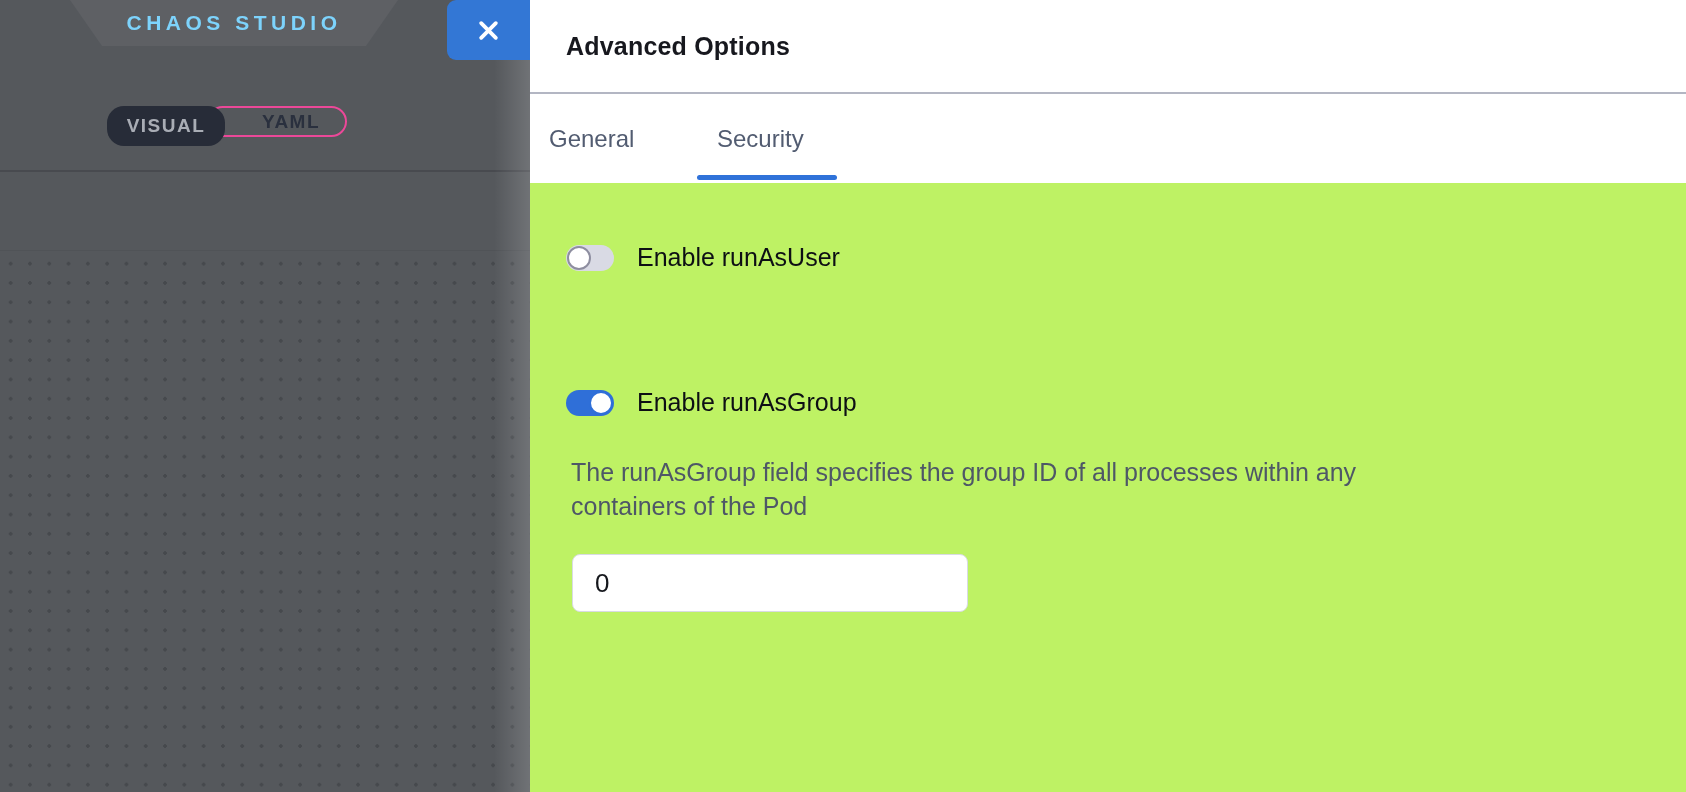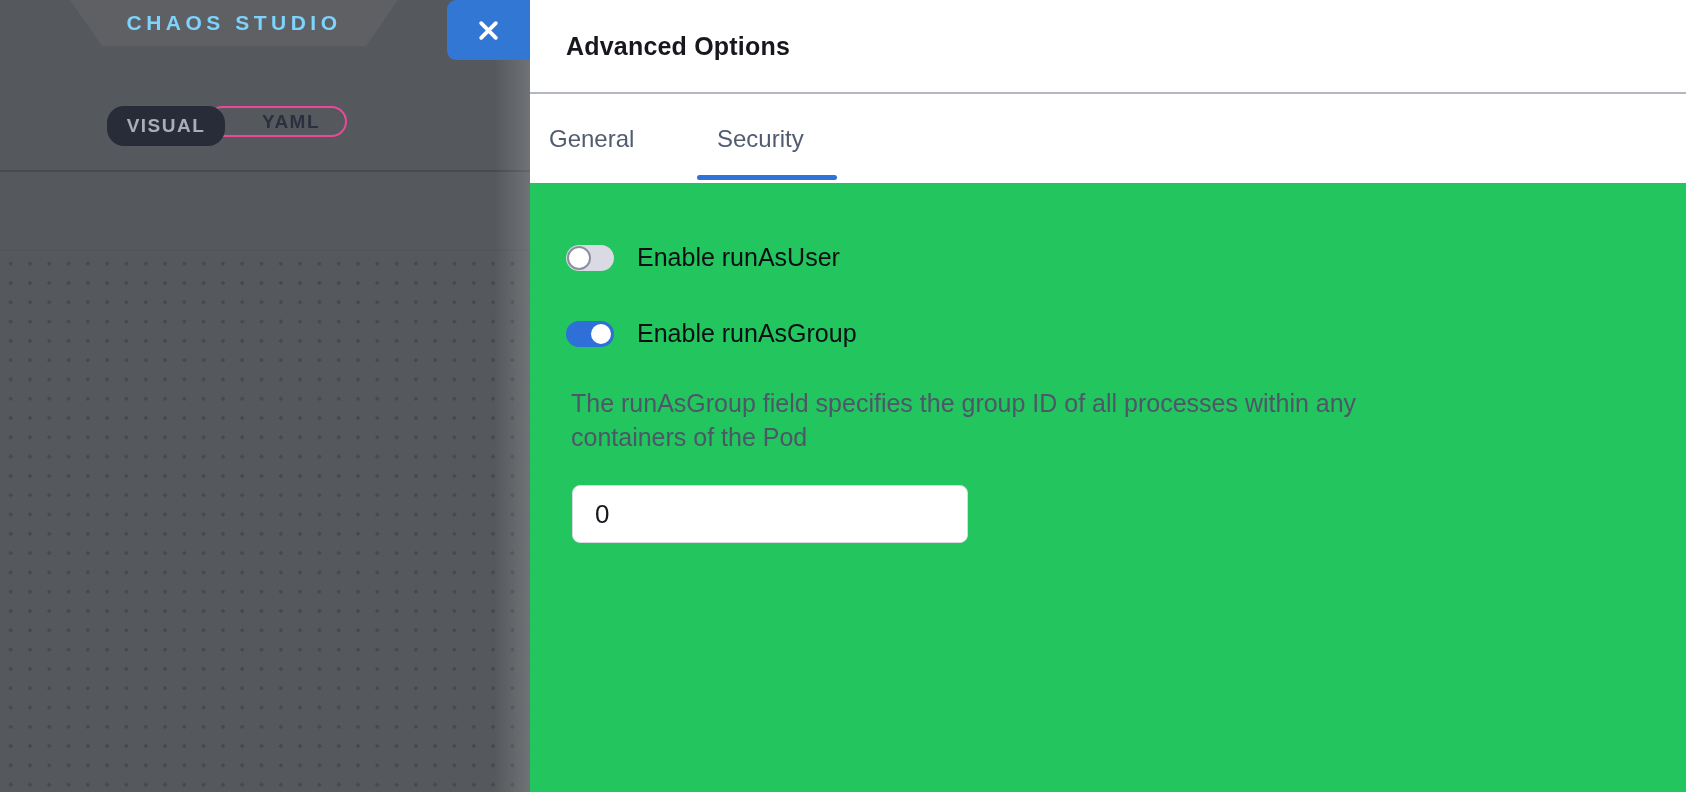--- a/index.html
+++ b/index.html
@@ -46,24 +46,24 @@
   .panel-title { font-size:25px; font-weight:600; color:#17181e; letter-spacing:0.2px; }
 
   .tabbar { height:89px; flex:0 0 auto; position:relative; background:#ffffff; }
   .tab { position:absolute; top:0; height:100%; display:flex; align-items:center;
          font-size:24px; color:#525c71; cursor:pointer; }
   .tab-general { left:19px; }
   .tab-security { left:187px; }
   .tab-underline { position:absolute; left:167px; bottom:3px; width:140px; height:5px;
                    border-radius:3px; background:#2f72d9; }
 
-  .content { flex:1 1 auto; background:#22c55e; position:relative; }
+  .content { flex:1 1 auto; background:#bef264; position:relative; }
   .toggle-row { display:flex; align-items:center; gap:23px; margin-left:36px; }
   .row-user { padding-top:0; margin-top:60px; }
-  .row-group { margin-top:47px; }
+  .row-group { margin-top:116px; }
   .switch { position:relative; width:48px; height:26px; border-radius:13px; cursor:pointer; flex:0 0 auto; }
   .switch .knob { position:absolute; top:1px; width:24px; height:24px; border-radius:50%;
                   background:#ffffff; }
   .switch-off { background:#d9dae4; }
   .switch-off .knob { left:1px; border:2px solid #8e8ea0; }
   .switch-on { background:#2f6fd8; }
   .switch-on .knob { right:1px; border:2px solid #2f6fd8; }
   .toggle-label { font-size:25px; color:#0d0f14; }
 
   .desc { margin-left:41px; font-size:25px; line-height:34px; color:#4e5767; }

